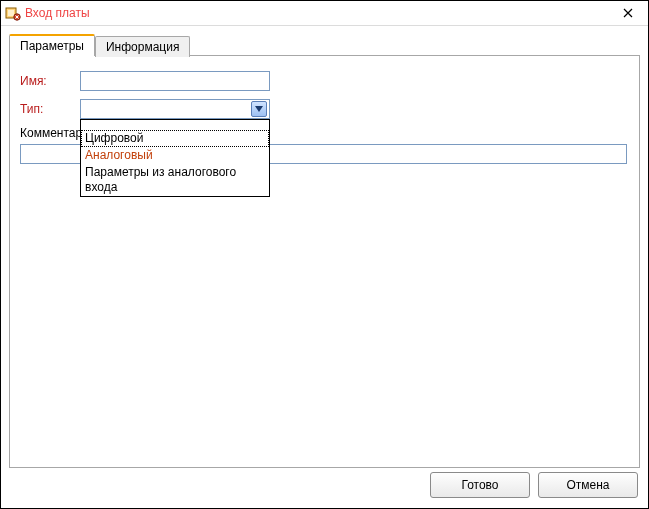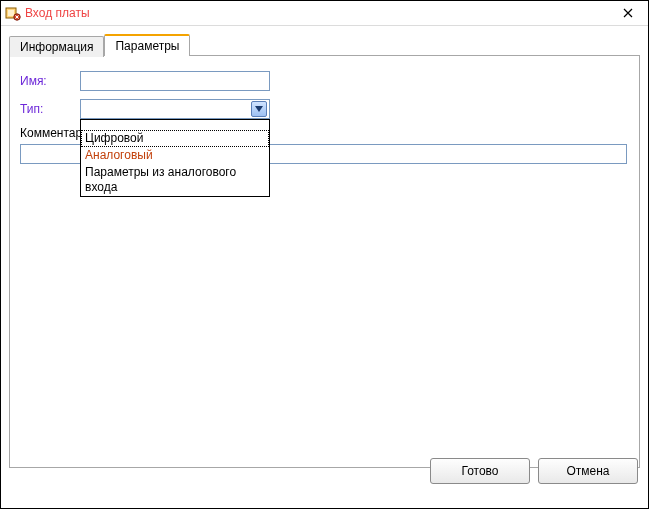--- a/index.html
+++ b/index.html
@@ -98,21 +98,21 @@
   }
   .form-row {
     display: flex;
     align-items: center;
     margin-bottom: 6px;
     height: 22px;
   }
   .form-row label {
     width: 60px;
     font-size: 12px;
-    color: #6d28d9;
+    color: #b91c1c;
   }
   .text-input {
     width: 190px;
     height: 20px;
     border: 1px solid #7a9ac0;
     box-sizing: border-box;
     font-size: 12px;
     padding: 0 4px;
     background: #fff;
   }
@@ -183,21 +183,21 @@
     height: 20px;
     border: 1px solid #7a9ac0;
     box-sizing: border-box;
     padding: 0 4px;
     font-size: 12px;
     background: #fff;
   }
   .button-row {
     position: absolute;
     right: 10px;
-    bottom: 24px;
+    bottom: 10px;
     display: flex;
     gap: 8px;
   }
   .btn {
     min-width: 78px;
     height: 24px;
     border: 1px solid #8a8a8a;
     background: linear-gradient(#fefefe, #e9e9e9);
     border-radius: 3px;
     font-size: 12px;
@@ -226,25 +226,25 @@
     <div class="close-btn">
       <svg viewBox="0 0 10 10">
         <path d="M1 1 L9 9 M9 1 L1 9" stroke="#000" stroke-width="1.2"></path>
       </svg>
     </div>
   </div>
 
   <div class="client">
 
     <div class="tabstrip">
+      <div class="tab active">
+        <span>Параметры</span>
+      </div>
       <div class="tab">
         <span>Информация</span>
-      </div>
-      <div class="tab active">
-        <span>Параметры</span>
       </div>
     </div>
 
     <div class="tabpage">
 
       <div class="form-row">
         <label>Имя:</label>
         <input type="text" class="text-input" value="" style="">
       </div>
 

